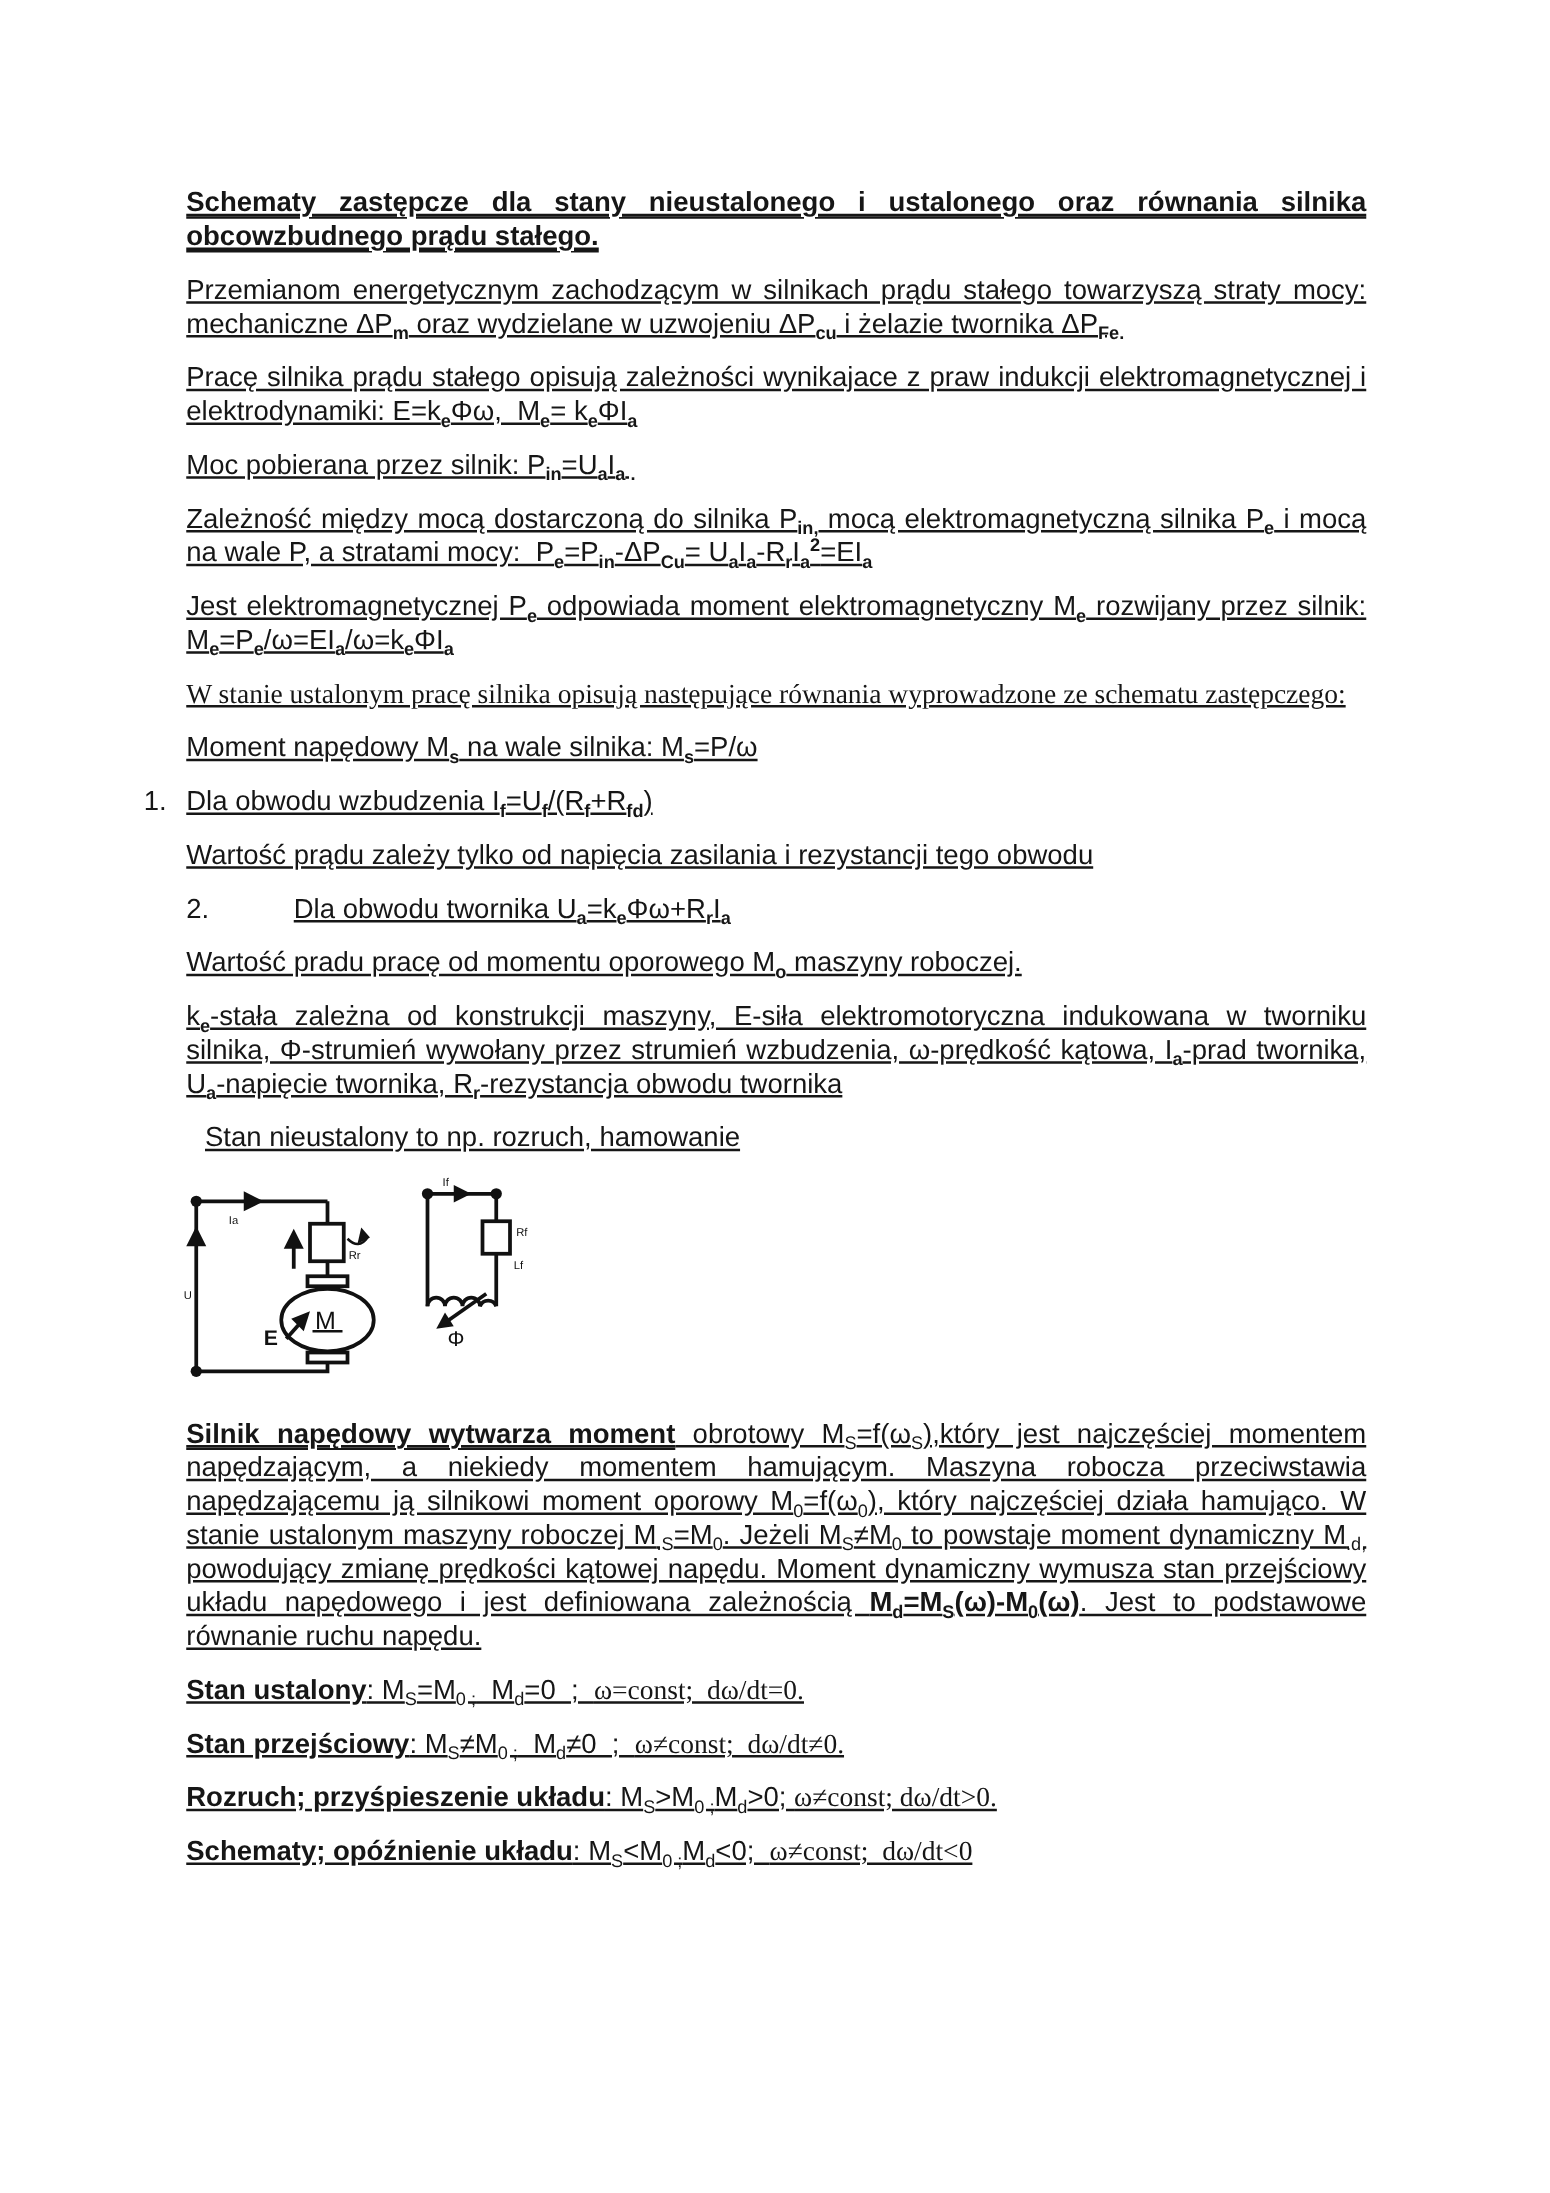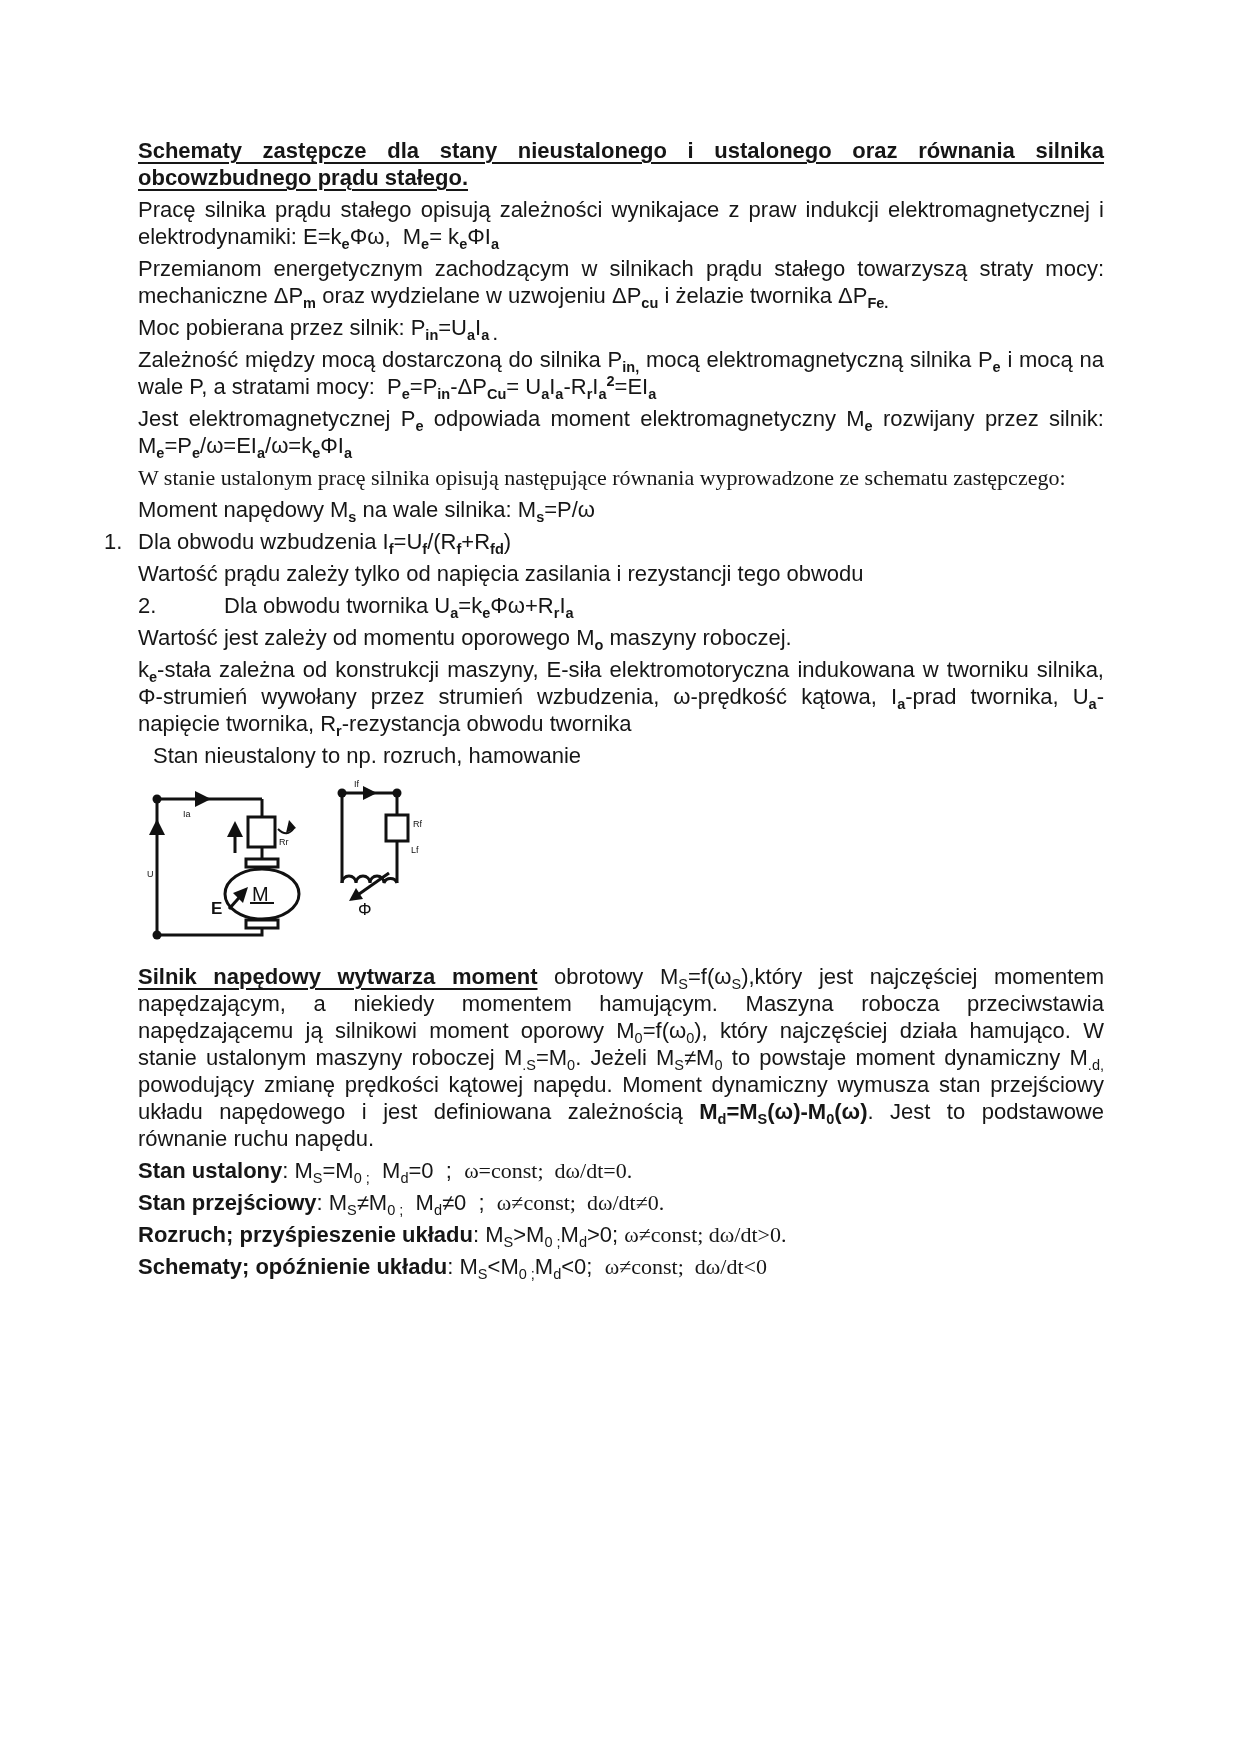--- a/index.html
+++ b/index.html
@@ -2,21 +2,21 @@
 <html lang="pl"><head>
 <meta charset="utf-8">
 <style>
   html,body{margin:0;padding:0;background:#ffffff;}
   .page{
     width:1240px;height:1754px;background:#ffffff;position:relative;
     box-sizing:border-box;padding:132px 131px 0 133px;
     font-family:"Liberation Sans",sans-serif;
     font-size:22px;line-height:27px;color:#161616;overflow:hidden;
   }
-  p.block{margin:5px;}
+  p.block{margin:16px;text-decoration:underline;}
   .justify{text-align:justify;}
   .indent1{padding-left:36px;}
   .indent-s{padding-left:15px;}
   .has-marker{position:relative;}
   .marker{position:absolute;left:-34px;top:0;}
   .f-b{font-weight:700;}
   .f-u{text-decoration:underline;text-decoration-thickness:2.2px;text-underline-offset:3.5px;}
   .f-t{font-family:"Liberation Serif",serif;}
   .f-m2{display:inline-block;width:86px;}
   sub{font-size:0.66em;line-height:0;}
@@ -25,31 +25,31 @@
   .mt-line{margin-top:27px;}
   .diagram-wrap{width:332px;height:178px;margin:8px 0 8px 14px;}
   svg text{font-family:"Liberation Sans",sans-serif;}
 </style>
 </head>
 <body>
 
 <div class="page">
   <div id="doc-body">
       <p class="block justify"><span class="f-b f-u">Schematy zastępcze dla stany nieustalonego i ustalonego oraz równania silnika obcowzbudnego prądu stałego.</span></p>
+      <p class="block justify"><span>Przemianom energetycznym zachodzącym w silnikach prądu stałego towarzyszą straty mocy: mechaniczne ΔP</span><sub class="f-b">m</sub><span> oraz wydzielane w uzwojeniu ΔP</span><sub class="f-b">cu</sub><span> i żelazie twornika ΔP</span><sub class="f-b">Fe.</sub></p>
       <p class="block justify"><span>Pracę silnika prądu stałego opisują zależności wynikajace z praw indukcji elektromagnetycznej i elektrodynamiki: E=k</span><sub class="f-b">e</sub><span>Φω,&nbsp; M</span><sub class="f-b">e</sub><span>= k</span><sub class="f-b">e</sub><span>ΦI</span><sub class="f-b">a</sub></p>
-      <p class="block justify"><span>Przemianom energetycznym zachodzącym w silnikach prądu stałego towarzyszą straty mocy: mechaniczne ΔP</span><sub class="f-b">m</sub><span> oraz wydzielane w uzwojeniu ΔP</span><sub class="f-b">cu</sub><span> i żelazie twornika ΔP</span><sub class="f-b">Fe.</sub></p>
       <p class="block"><span>Moc pobierana przez silnik: P</span><sub class="f-b">in</sub><span>=U</span><sub class="f-b">a</sub><span>I</span><sub class="f-b">a</sub><sub class="f-b"> .</sub></p>
       <p class="block justify"><span>Zależność między mocą dostarczoną do silnika P</span><sub class="f-b">in,</sub><span> mocą elektromagnetyczną silnika P</span><sub class="f-b">e</sub><span> i mocą na wale P, a stratami mocy:&nbsp; P</span><sub class="f-b">e</sub><span>=P</span><sub class="f-b">in</sub><span>-ΔP</span><sub class="f-b">Cu</sub><span>= U</span><sub class="f-b">a</sub><span>I</span><sub class="f-b">a</sub><span>-R</span><sub class="f-b">r</sub><span>I</span><sub class="f-b">a</sub><sup class="f-b">2</sup><span>=EI</span><sub class="f-b">a</sub></p>
       <p class="block justify"><span>Jest elektromagnetycznej P</span><sub class="f-b">e</sub><span> odpowiada moment elektromagnetyczny M</span><sub class="f-b">e</sub><span> rozwijany przez silnik: M</span><sub class="f-b">e</sub><span>=P</span><sub class="f-b">e</sub><span>/ω=EI</span><sub class="f-b">a</sub><span>/ω=k</span><sub class="f-b">e</sub><span>ΦI</span><sub class="f-b">a</sub></p>
       <p class="block justify"><span class="f-t">W stanie ustalonym pracę silnika opisują następujące równania wyprowadzone ze schematu zastępczego:</span></p>
       <p class="block"><span>Moment napędowy M</span><sub class="f-b">s</sub><span> na wale silnika: M</span><sub class="f-b">s</sub><span>=P/ω</span></p>
       <p class="block has-marker"><span class="marker">1.</span><span>Dla obwodu wzbudzenia I</span><sub class="f-b">f</sub><span>=U</span><sub class="f-b">f</sub><span>/(R</span><sub class="f-b">f</sub><span>+R</span><sub class="f-b">fd</sub><span>)</span></p>
       <p class="block"><span>Wartość prądu zależy tylko od napięcia zasilania i rezystancji tego obwodu</span></p>
       <p class="block"><span class="f-m2">2.</span><span>Dla obwodu twornika U</span><sub class="f-b">a</sub><span>=k</span><sub class="f-b">e</sub><span>Φω+R</span><sub class="f-b">r</sub><span>I</span><sub class="f-b">a</sub></p>
-      <p class="block"><span>Wartość jest zależy od momentu oporowego M</span><sub class="f-b">o</sub><span> maszyny roboczej.</span></p>
+      <p class="block"><span>Wartość pradu pracę od momentu oporowego M</span><sub class="f-b">o</sub><span> maszyny roboczej.</span></p>
       <p class="block justify"><span>k</span><sub class="f-b">e</sub><span>-stała zależna od konstrukcji maszyny, E-siła elektromotoryczna indukowana w tworniku silnika, Φ-strumień wywołany przez strumień wzbudzenia, ω-prędkość kątowa, I</span><sub class="f-b">a</sub><span>-prad twornika, U</span><sub class="f-b">a</sub><span>-napięcie twornika, R</span><sub class="f-b">r</sub><span>-rezystancja obwodu twornika</span></p>
       <p class="block indent-s"><span>Stan nieustalony to np. rozruch, hamowanie</span></p>
   <div class="diagram-wrap">
     <svg width="332" height="178" viewBox="0 0 332 178">
 
       <g stroke="#111111" stroke-width="3" fill="none">
         <path d="M10,22 H115"></path>
         <path d="M10,22 V158"></path>
         <path d="M115,22 V40"></path>
         <path d="M115,70 V82"></path>

